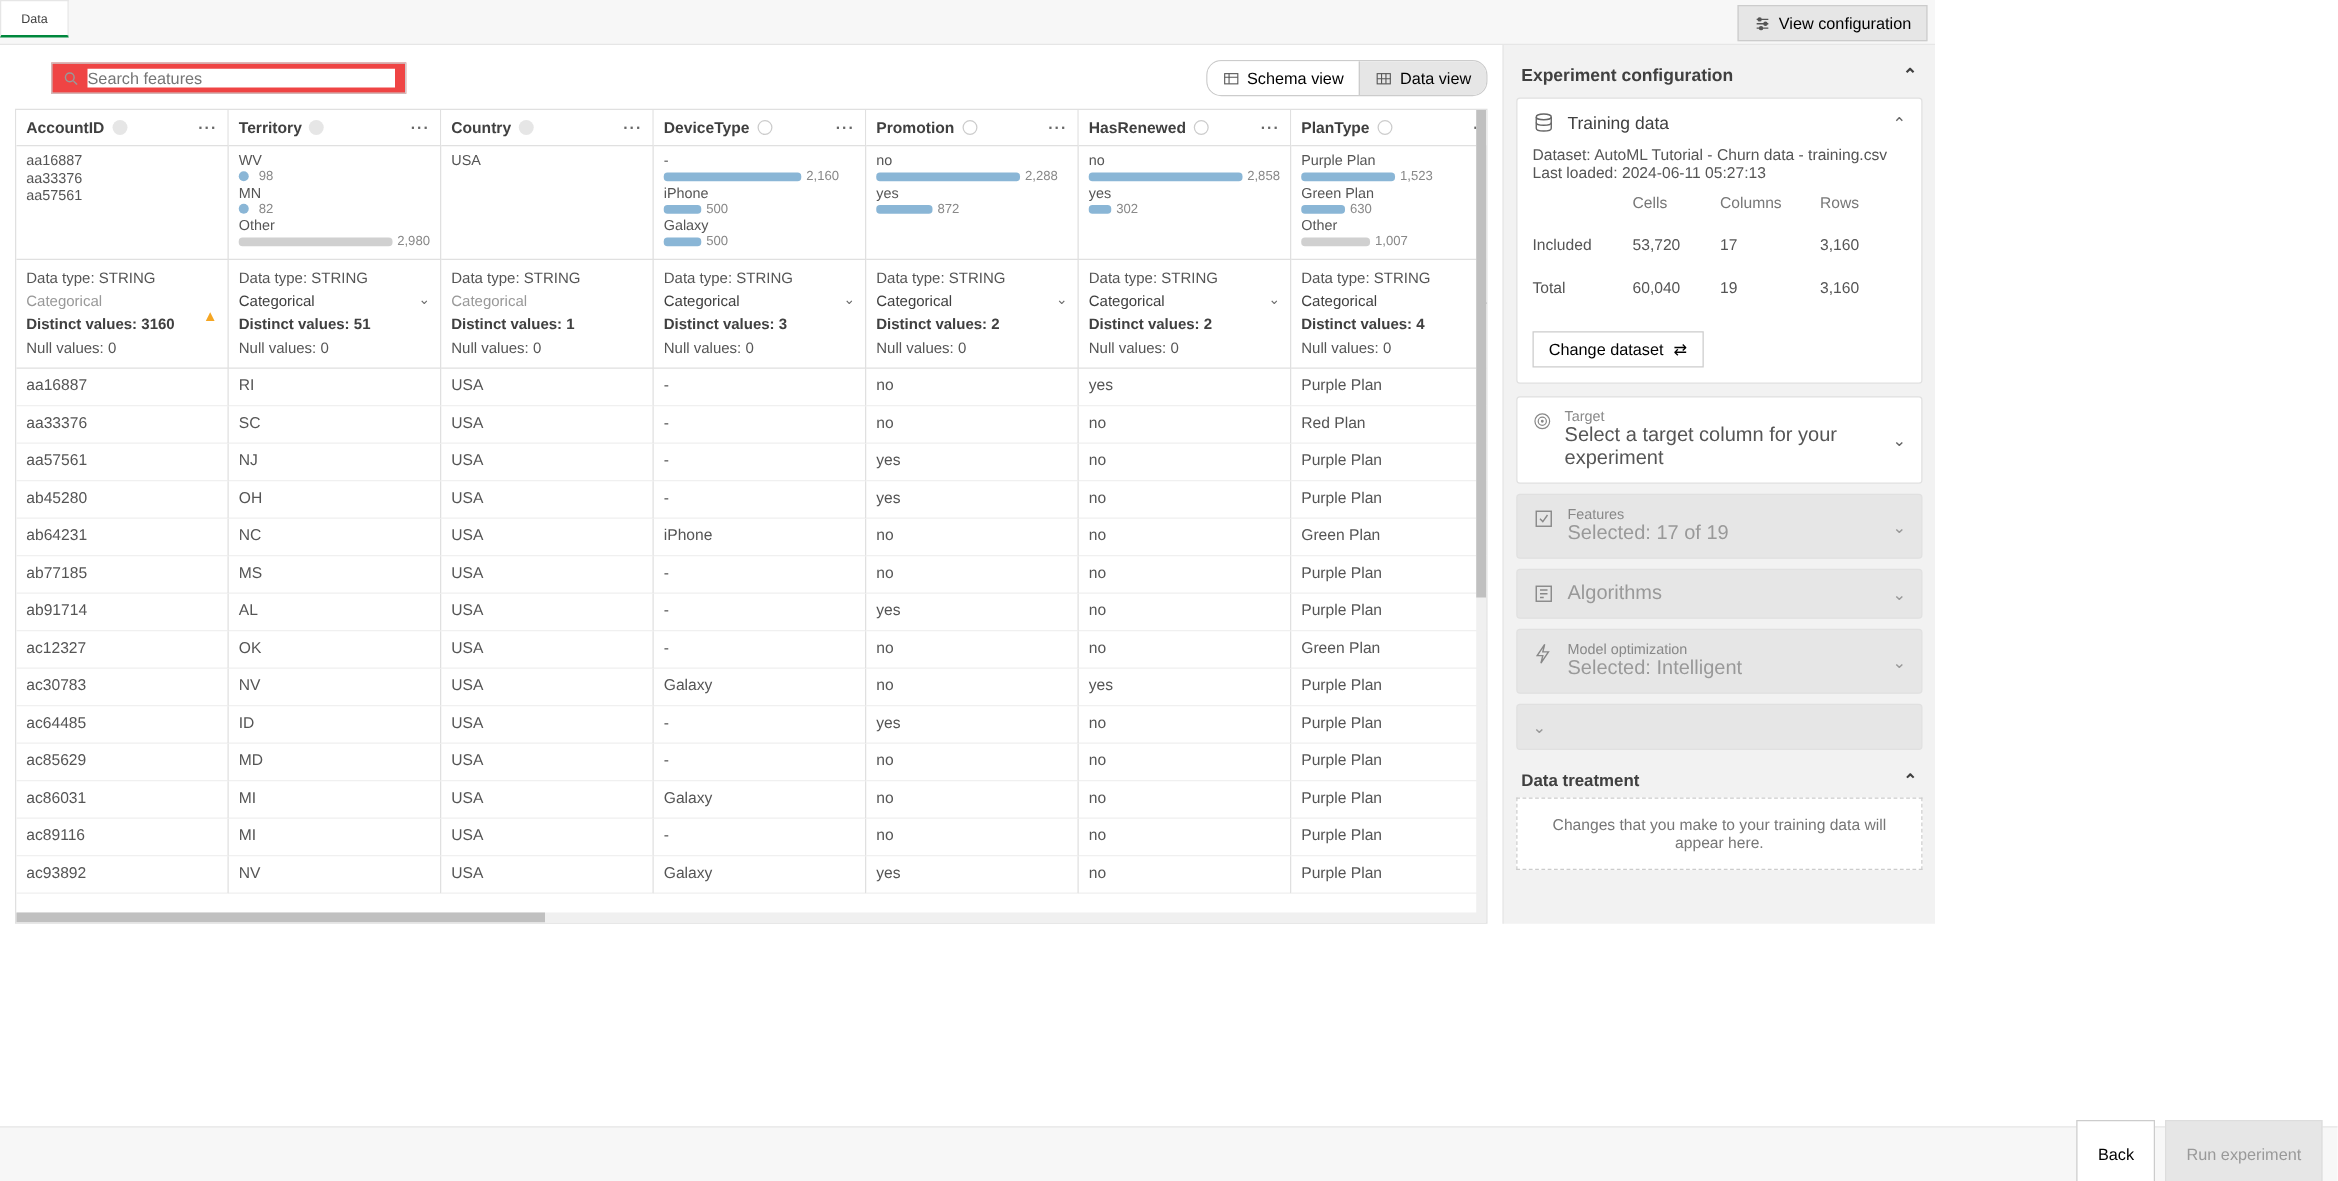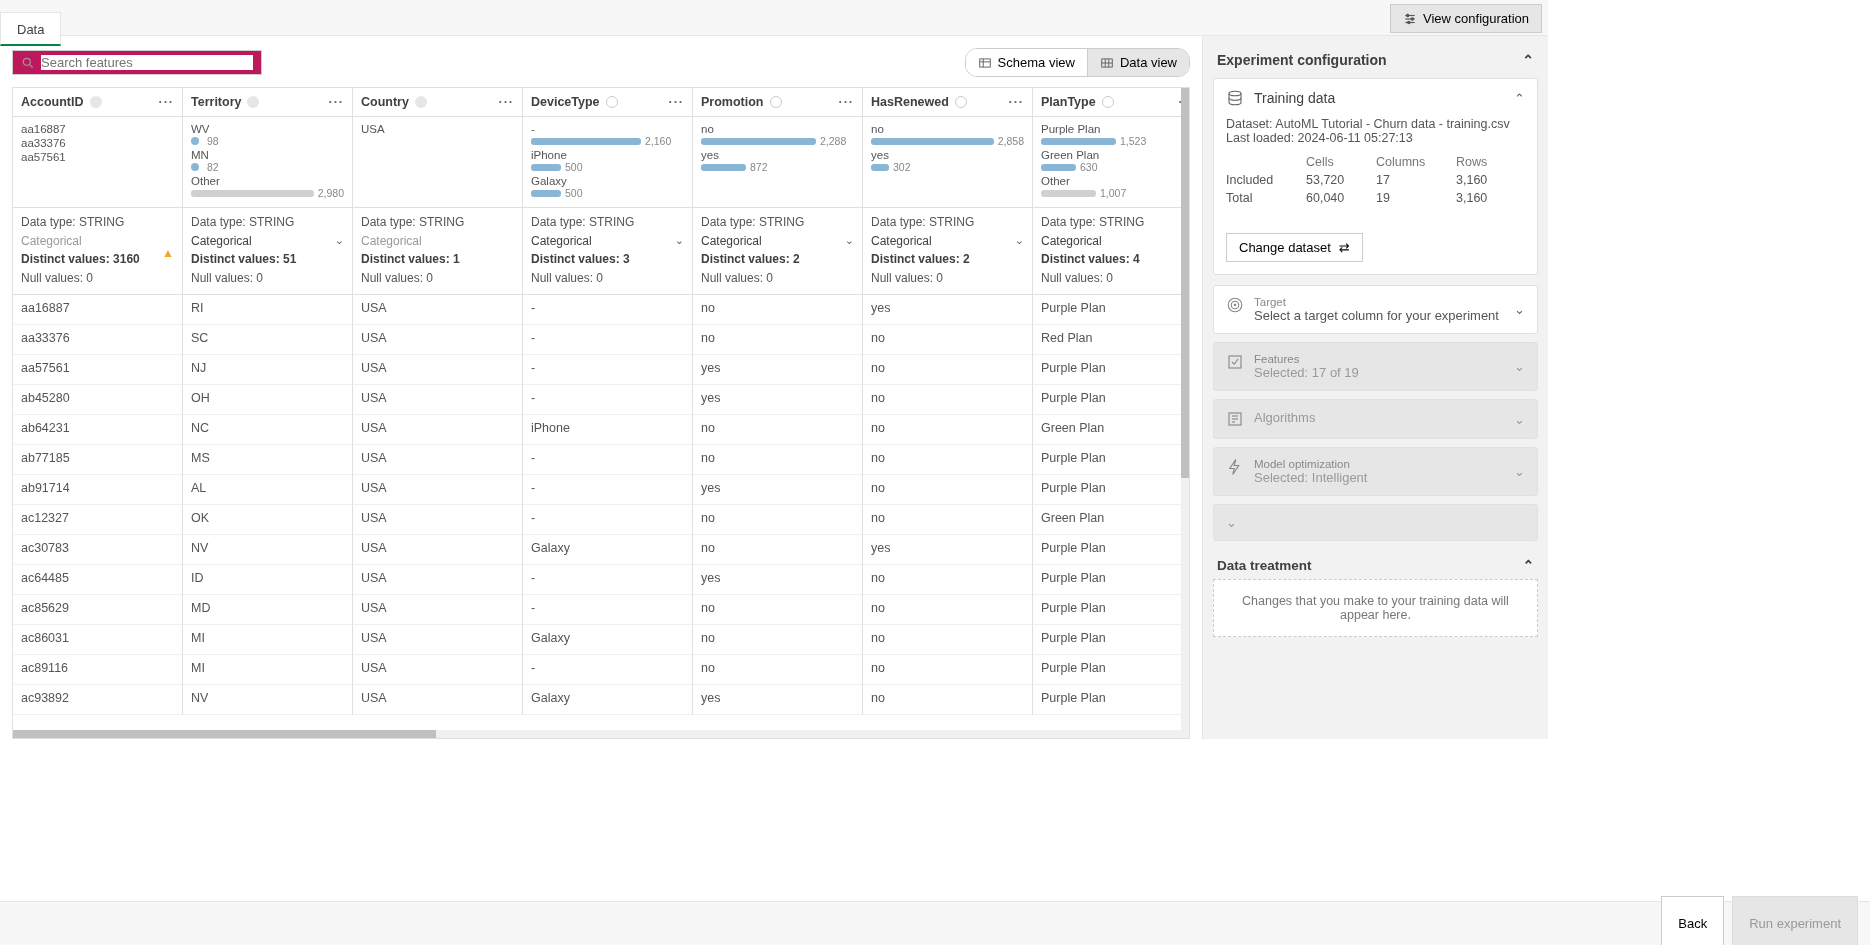--- a/index.html
+++ b/index.html
@@ -1,32 +1,32 @@
 <!DOCTYPE html>
 <html><head>
 <meta charset="utf-8">
 <style>
 * { box-sizing: border-box; margin: 0; padding: 0; font-family: -apple-system, BlinkMacSystemFont, "Segoe UI", Arial, sans-serif; }
 body { background: #fff; font-size: 13px; color: #404040; width: 1548px; height: 783px; overflow: hidden; }
 
 
 .topbar { display: flex; align-items: flex-start; justify-content: space-between; height: 36px; border-bottom: 1px solid #e6e6e6; background: #f7f7f7; }
-.tab { background: #fff; border: 1px solid #e6e6e6; border-bottom: none; padding: 9px 16px 7px 16px; font-size: 13px; border-bottom: 2px solid #00873d; position: relative; top: 12px; }
+.tab { background: #fff; border: 1px solid #e6e6e6; border-bottom: none; padding: 9px 16px 7px 16px; font-size: 10px; border-bottom: 2px solid #00873d; position: relative; top: 0px; }
 .tab.active { border-bottom: 2px solid #00873d; }
 .viewconfig-btn { margin: 4px 6px 0 0; background: #e6e6e6; border: 1px solid #ccc; padding: 6px 12px; display: flex; align-items: center; gap: 6px; cursor: pointer; font-size: 13px; }
 .viewconfig-btn svg { width: 14px; height: 14px; }
 
 
 .main { display: flex; height: calc(100% - 36px - 44px); }
 .left-pane { flex: 1; padding: 12px 12px 0 12px; display: flex; flex-direction: column; min-width: 0; }
 .right-pane { width: 346px; background: #f2f2f2; border-left: 1px solid #e6e6e6; padding: 10px 10px 0 10px; overflow-y: auto; }
 
 
 .grid-toolbar { display: flex; align-items: center; justify-content: space-between; margin-bottom: 10px; }
-.search-box { display: flex; align-items: center; border: 1px solid #ccc; padding: 4px 8px; width: 250px; background: #be185d; }
+.search-box { display: flex; align-items: center; border: 1px solid #ccc; padding: 4px 8px; width: 284px; background: #ef4444; margin-left: 29px; }
 .search-box svg { width: 14px; height: 14px; fill: #999; margin-right: 6px; }
 .search-box input { border: none; outline: none; font-size: 13px; flex: 1; color: #666; }
 .view-toggle { display: flex; border: 1px solid #ccc; border-radius: 12px; overflow: hidden; }
 .view-toggle button { background: #fff; border: none; padding: 6px 12px; display: flex; align-items: center; gap: 6px; cursor: pointer; font-size: 13px; }
 .view-toggle button.active { background: #e6e6e6; }
 .view-toggle button + button { border-left: 1px solid #ccc; }
 .view-toggle svg { width: 14px; height: 14px; }
 
 
 .grid-wrap { flex: 1; overflow: hidden; border: 1px solid #e0e0e0; background: #fff; position: relative; }
@@ -59,30 +59,30 @@
 
 
 .panel-header { display: flex; align-items: center; justify-content: space-between; padding: 6px 4px 10px 4px; font-weight: 600; font-size: 14px; }
 .panel-header .chev-up { cursor: pointer; }
 
 .panel-section { background: #fff; border: 1px solid #e0e0e0; border-radius: 3px; margin-bottom: 10px; }
 .panel-sec-head { display: flex; align-items: center; justify-content: space-between; padding: 10px 12px; cursor: pointer; }
 .panel-sec-head .sec-left { display: flex; align-items: center; gap: 10px; text-align: right; }
 .panel-sec-head svg { width: 18px; height: 18px; stroke: #666; fill: none; stroke-width: 1.5; }
 .panel-sec-body { padding: 0 12px 12px 12px; font-size: 12.5px; color: #555; }
-.stats-grid { display: grid; grid-template-columns: 80px 70px 80px 60px; font-size: 12.5px; color: #555; row-gap: 4px; margin-top: 10px; }
+.stats-grid { display: grid; grid-template-columns: 80px 70px 80px 60px; font-size: 12.5px; color: #555; row-gap: 20px; margin-top: 10px; }
 .stats-grid .hd { color: #777; }
 .change-btn { margin-top: 28px; background: #fff; border: 1px solid #ccc; padding: 6px 12px; display: inline-flex; align-items: center; gap: 8px; cursor: pointer; font-size: 13px; }
 
 .panel-card { background: #fff; border: 1px solid #e0e0e0; border-radius: 3px; margin-bottom: 8px; padding: 10px 12px; display: flex; align-items: center; justify-content: space-between; }
 .panel-card.dim { background: #e6e6e6; color: #888; }
 .panel-card .card-left { display: flex; align-items: flex-start; gap: 10px; }
 .panel-card svg { width: 18px; height: 18px; stroke: #888; fill: none; stroke-width: 1.5; }
 .card-title-sm { font-size: 11.5px; color: #888; }
-.card-sub { font-size: 13px; color: #555; }
+.card-sub { font-size: 16px; color: #555; }
 .panel-card.dim .card-sub { color: #999; }
 
 .subheader { font-weight: 600; font-size: 13.5px; display: flex; justify-content: space-between; align-items: center; padding: 8px 4px 6px 4px; }
 .dashed-box { border: 1px dashed #ccc; padding: 14px 10px; text-align: center; color: #777; font-size: 12.5px; background: #fff; }
 
 
 .footer { position: absolute; bottom: 0; left: 0; right: 0; height: 44px; background: #f7f7f7; border-top: 1px solid #e6e6e6; display: flex; align-items: center; justify-content: flex-end; padding: 0 12px; gap: 8px; }
 .footer button { padding: 19px 16px; border: 1px solid #ccc; background: #fff; cursor: pointer; font-size: 13px; }
 .footer button.primary { background: #e6e6e6; color: #999; border: 1px solid #ddd; }
 

